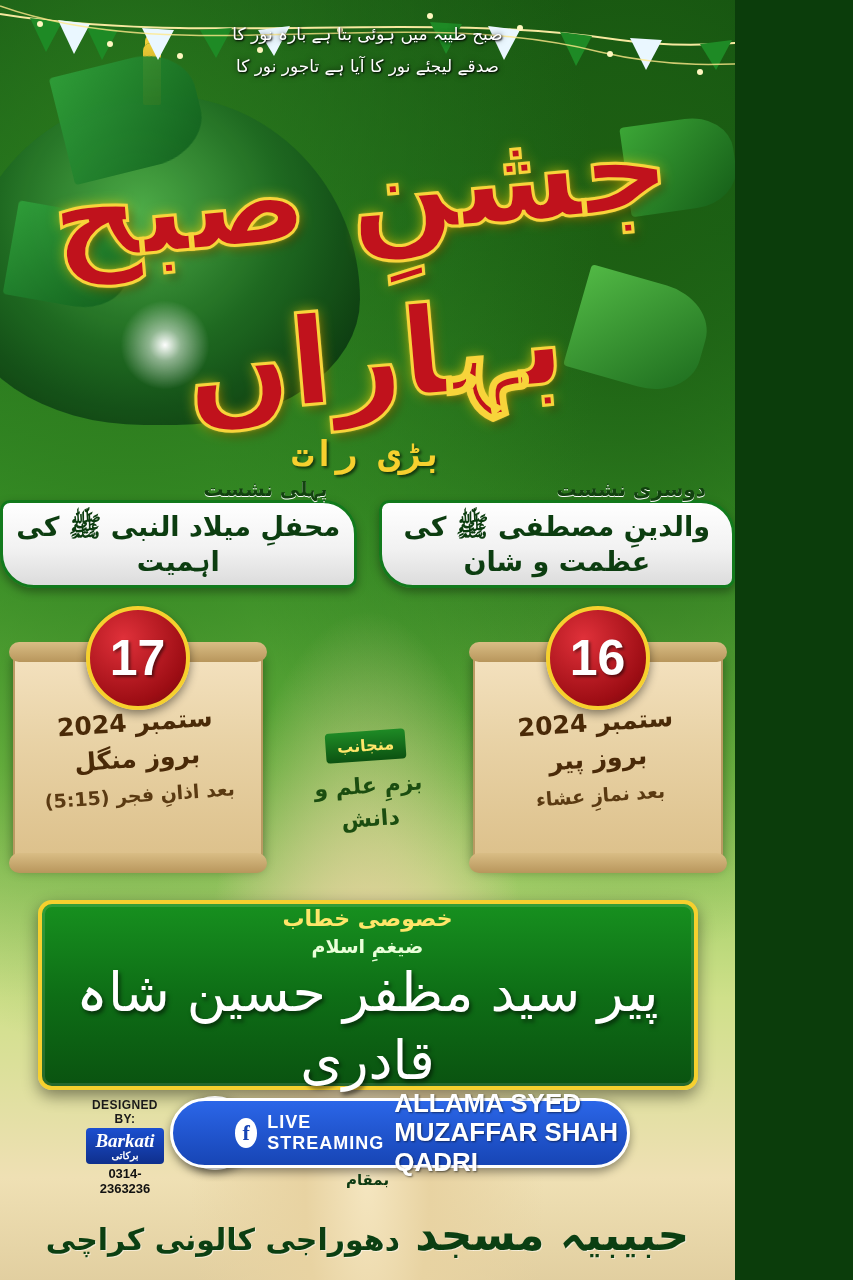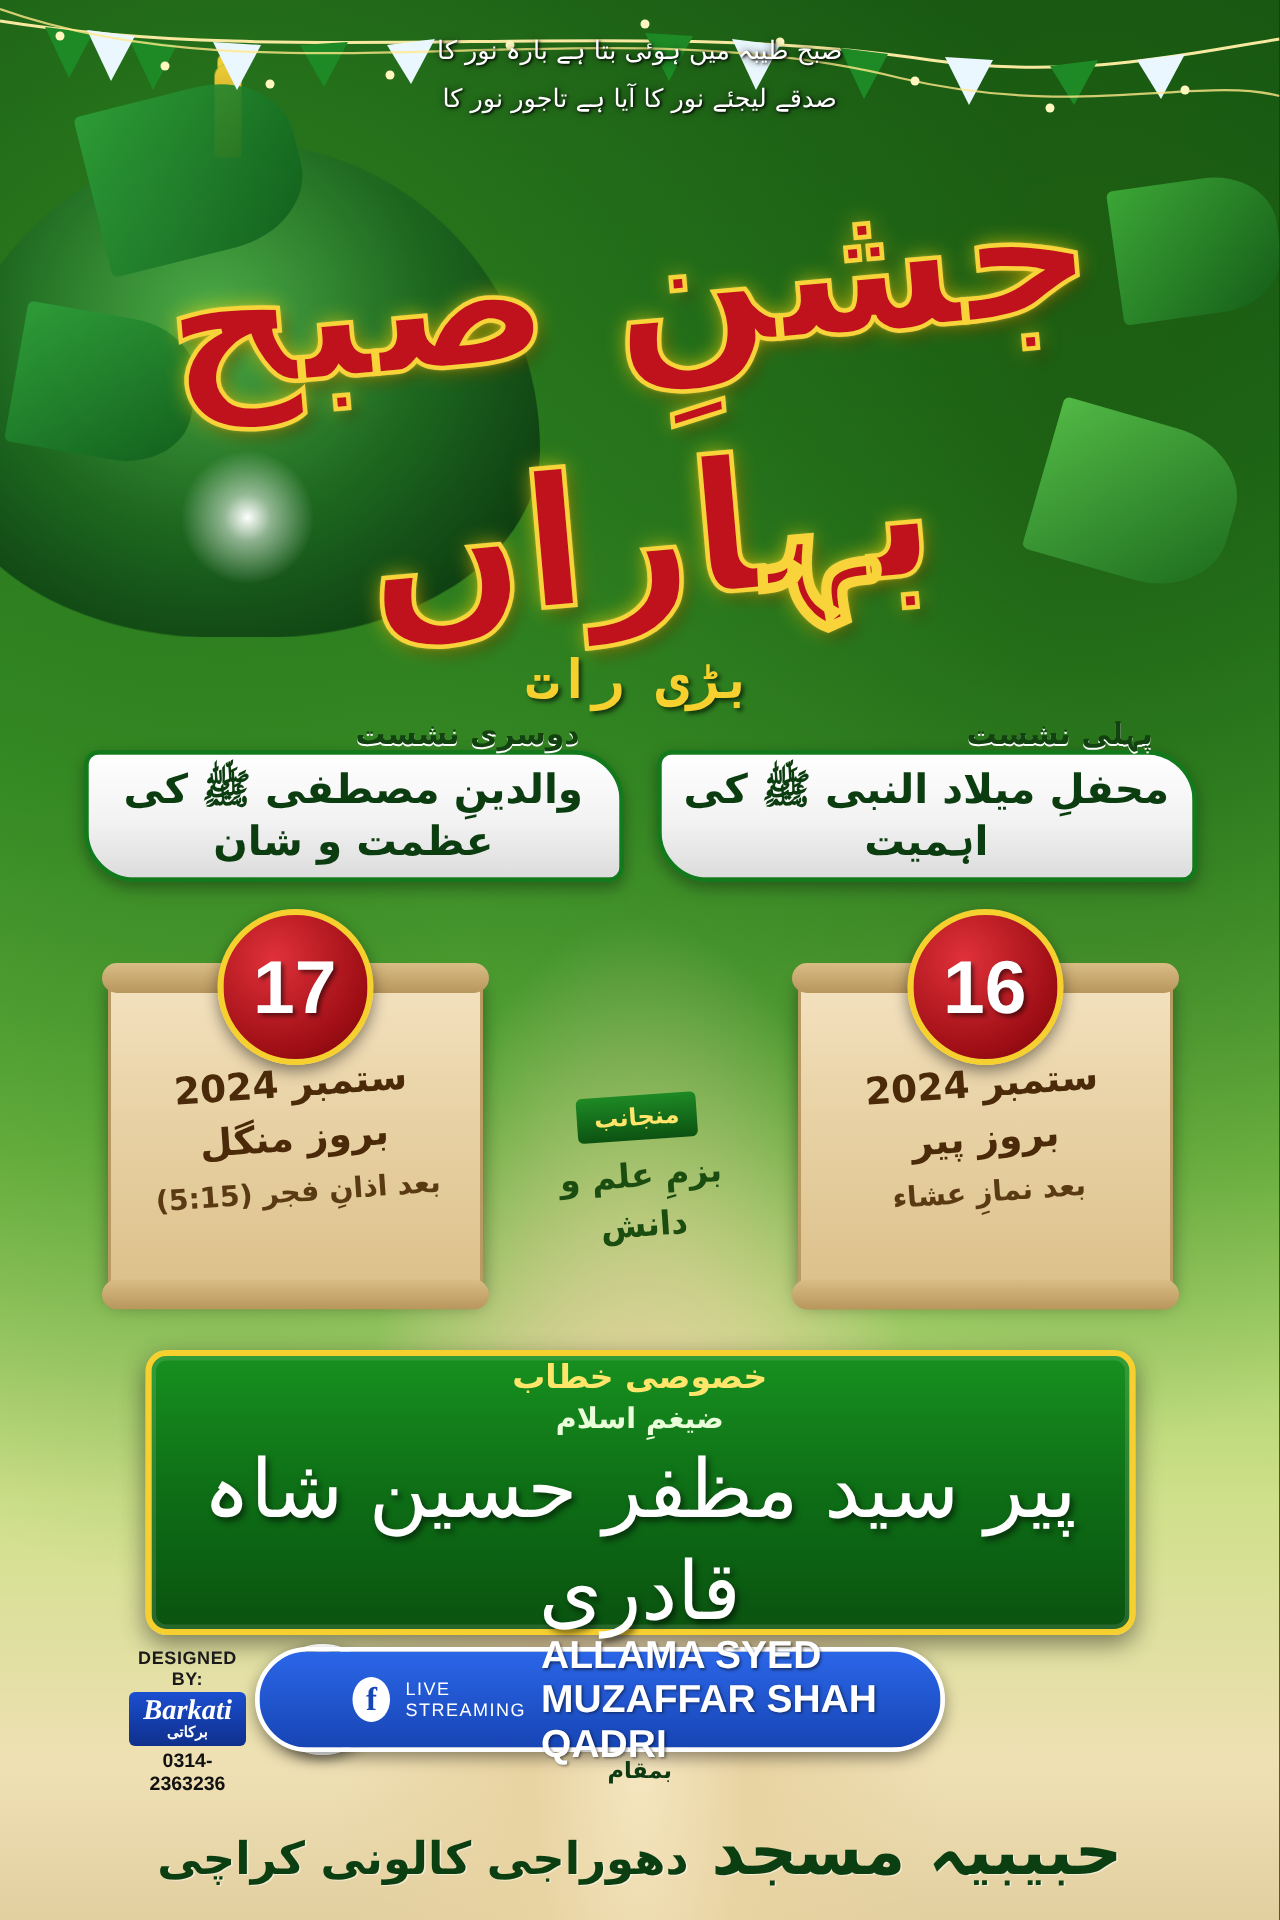--- a/index.html
+++ b/index.html
@@ -4,21 +4,21 @@
 <style>
   * { box-sizing: border-box; margin: 0; padding: 0; }
   body {
     width: 853px; height: 1280px;
     font-family: "Liberation Sans", sans-serif;
     overflow: hidden;
     background: #0b3d0b;
   }
   .poster {
     position: relative;
-    width: 853px; height: 1280px;
+    width: 735px; height: 1280px;
     overflow: hidden;
     background:
       radial-gradient(ellipse at 50% 92%, #f5e6c0 0%, #e8d3a2 12%, rgba(232,211,162,0) 34%),
       radial-gradient(ellipse at 18% 22%, #2e7d1e 0%, rgba(46,125,30,0) 55%),
       radial-gradient(ellipse at 85% 15%, #1d5e12 0%, rgba(29,94,18,0) 50%),
       linear-gradient(180deg,#0e4a10 0%, #17661a 18%, #3f9c2c 40%, #7cc24a 60%, #cfe08a 78%, #efe0b4 92%, #e2cfa0 100%);
   }
 
   
   .dome {
@@ -223,21 +223,21 @@
     box-shadow:0 4px 10px rgba(0,0,0,.4);
   }
   .fb-icon {
     width:30px;height:30px;border-radius:50%;
     background:#ffffff;color:#1745b5;
     font-weight:bold;font-size:22px;
     display:flex;align-items:center;justify-content:center;
     font-family:"Liberation Serif", serif;
   }
   .live-label {
-    color:#fff; font-size:12px; font-weight:normal; letter-spacing:1px;
+    color:#fff; font-size:18px; font-weight:bold; letter-spacing:1px;
   }
   .live-name {
     color:#fff; font-weight:bold; font-size:26px; line-height:1.12;
     text-shadow:1px 1px 2px rgba(0,0,0,.5);
   }
   .speaker-photo {
     position:absolute; left:178px; top:1096px;
     width:74px; height:74px; border-radius:50%;
     border:3px solid #ffffff;
     background: radial-gradient(circle at 50% 34%, #f0cba0 0%, #c79a6a 38%, #2b5e2f 39%, #133d16 100%);
@@ -339,26 +339,26 @@
     <div>صدقے لیجئے نور کا آیا ہے تاجور نور کا</div>
   </div>
 
   <div class="title-wrap">
     <div class="title-main">جشنِ صبح بہاراں</div>
     <div class="title-sub">بڑی رات</div>
   </div>
 
   <div class="sessions">
     <div class="session">
+      <div class="session-label">پہلی نشست</div>
+      <div class="session-text">محفلِ میلاد النبی ﷺ کی اہمیت</div>
+    </div>
+    <div class="session">
       <div class="session-label">دوسری نشست</div>
       <div class="session-text">والدینِ مصطفی ﷺ کی عظمت و شان</div>
-    </div>
-    <div class="session">
-      <div class="session-label">پہلی نشست</div>
-      <div class="session-text">محفلِ میلاد النبی ﷺ کی اہمیت</div>
     </div>
   </div>
 
   <div class="scrolls">
     <div class="scroll">
       <div class="daybadge">16</div>
       <div class="scroll-text">
         <span>ستمبر 2024</span><br>
         <span>بروز پیر</span>
         <span class="scroll-time">بعد نمازِ عشاء</span>

